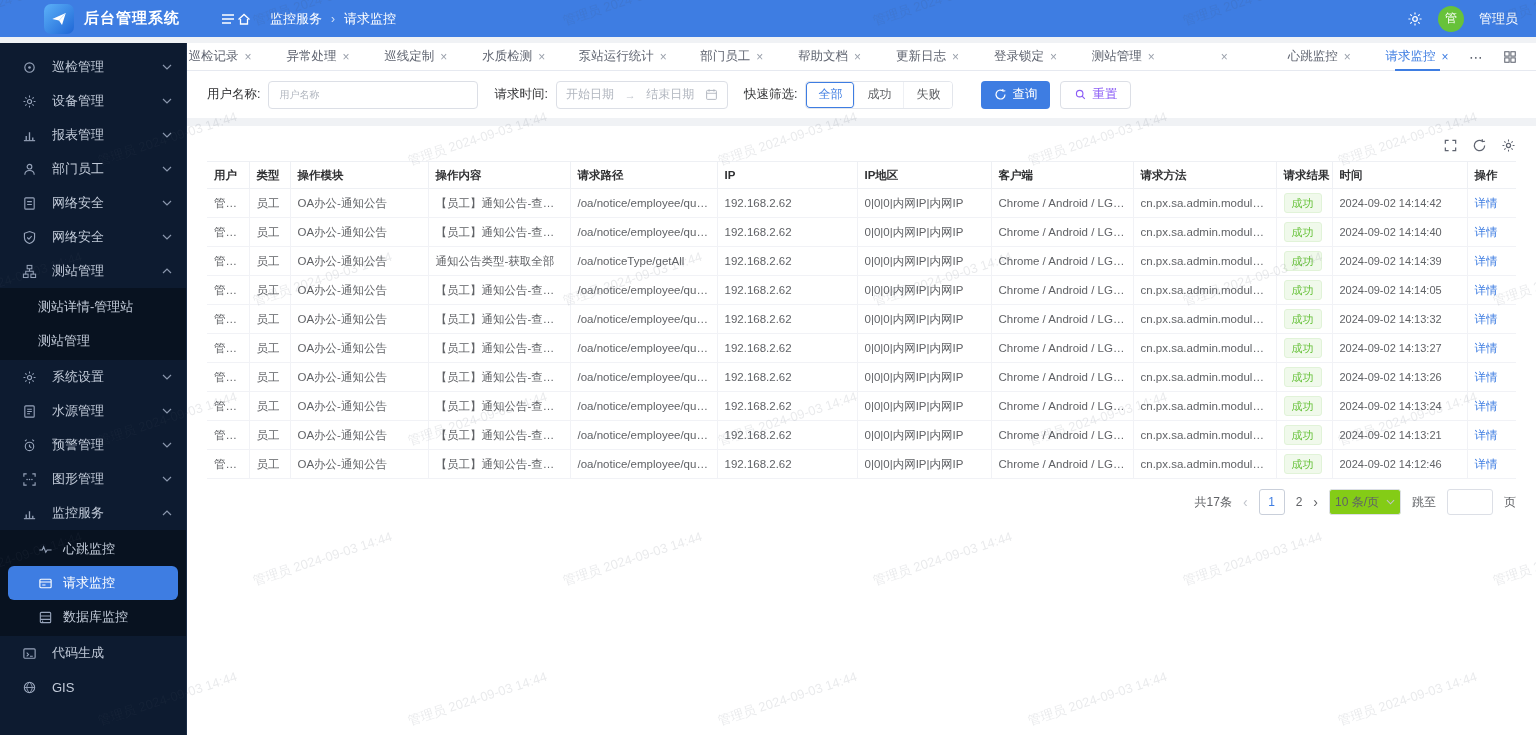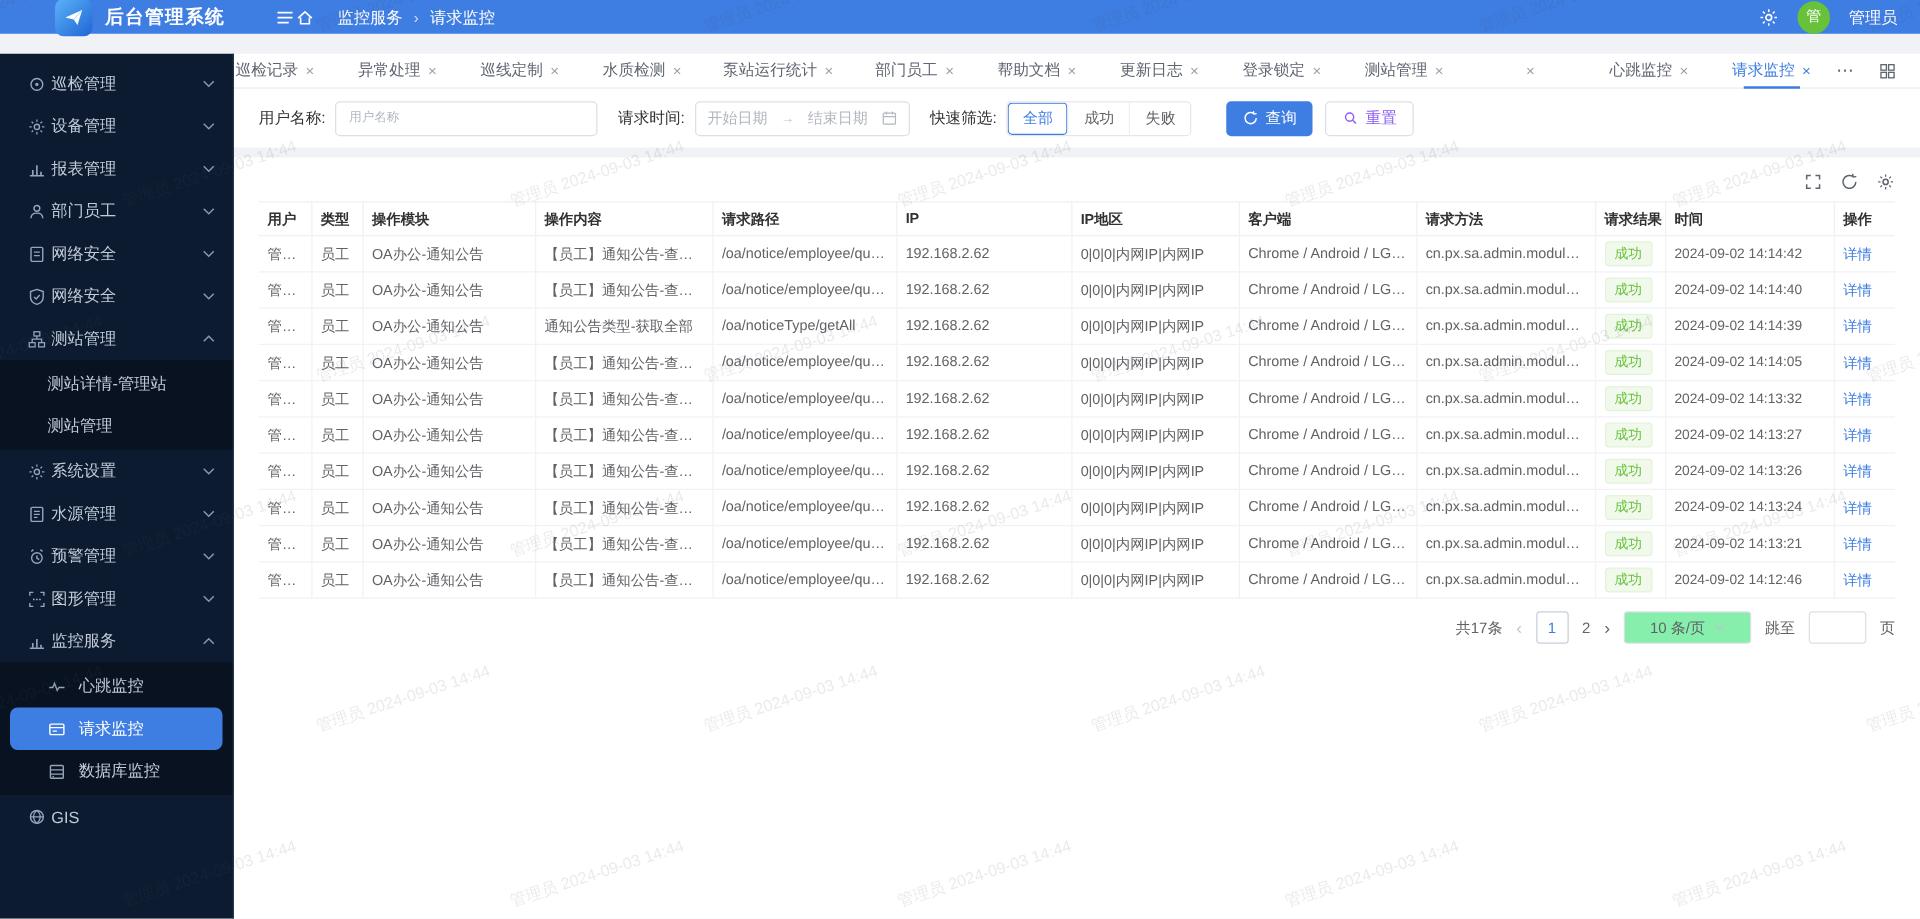--- a/index.html
+++ b/index.html
@@ -1,38 +1,38 @@
 <!DOCTYPE html>
 <html lang="zh"><head>
 <meta charset="utf-8">
 <style>
   * { box-sizing: border-box; margin: 0; padding: 0; }
   html,body { width:1536px; height:735px; overflow:hidden; }
   body { font-family:"Liberation Sans","DejaVu Sans",sans-serif; background:#f0f2f5; position:relative; }
 
   
-  .topbar { position:absolute; top:0; left:0; right:0; height:27px; background:#3e7de2;
+  .topbar { position:absolute; top:0; left:0; right:0; height:37px; background:#3e7de2;
             display:flex; align-items:center; color:#fff; padding:0 18px; z-index:4; }
   .logo { width:30px; height:30px; border-radius:7px; margin-left:26px;
           background:linear-gradient(135deg,#5cb1f8,#1f66d6);
           display:flex; align-items:center; justify-content:center; flex:0 0 auto; }
   .app-title { font-size:15px; font-weight:bold; letter-spacing:1px; margin-left:10px; white-space:nowrap; }
   .tb-ic { width:16px; height:16px; color:#fff; display:flex; cursor:pointer; }
   .collapse-ic { margin-left:40px; }
   .crumb { display:flex; align-items:center; gap:9px; font-size:13px; margin-left:18px; }
   .crumb-sep { color:#cfe0f8; font-size:12px; }
   .tb-right { margin-left:auto; display:flex; align-items:center; gap:15px; }
   .avatar { width:26px; height:26px; border-radius:50%; background:#67c23a; color:#fff;
             display:flex; align-items:center; justify-content:center; font-size:12px; }
   .user-name { font-size:13px; }
 
   
   .sidebar { position:absolute; left:0; top:43px; bottom:0; width:187px; background:#0d1b30;
              border-right:1px solid #1b2c46; overflow:hidden; color:#c2cbd9; font-size:13px; z-index:3; }
-  .mi { height:34px; display:flex; align-items:center; padding:0 14px 0 22px; gap:4px; cursor:pointer; }
+  .mi { height:34px; display:flex; align-items:center; padding:0 14px 0 22px; gap:15px; cursor:pointer; }
   .mi.clipped { margin-top:-27px; }
   .mi-ic { width:15px; height:15px; color:#97a4ba; display:flex; flex:0 0 auto; }
   .mi-lb { flex:1; white-space:nowrap; overflow:hidden; }
   .chev { color:#8a97ad; flex:0 0 auto; }
   .submenu { background:#081220; padding:2px 0; }
   .smi { height:34px; display:flex; align-items:center; padding-left:38px; gap:10px; cursor:pointer; color:#c2cbd9; }
   .smi .mi-ic { color:#97a4ba; }
   .smi.active { background:#3e7de2; border-radius:6px; margin:0 8px; padding-left:30px; color:#fff; }
   .smi.active .mi-ic { color:#fff; }
 
@@ -93,21 +93,21 @@
   .c-time { font-size:11px; }
 
   .pager { display:flex; justify-content:flex-end; align-items:center; gap:11px; margin-top:10px;
            font-size:12px; color:#606266; }
   .pg-prev { color:#c0c4cc; font-size:14px; cursor:default; }
   .pg-next { color:#606266; font-size:14px; cursor:pointer; }
   .pg-num { cursor:pointer; }
   .pg-num.active { width:26px; height:26px; border:1px solid #c9cfda; border-radius:3px; display:flex;
                    align-items:center; justify-content:center; color:#3e7de2; background:#fff; }
   .pg-size { height:26px; border:1px solid #dcdfe6; border-radius:3px; display:flex; align-items:center;
-             gap:7px; padding:0 20px; color:#606266; background:#86efac; cursor:pointer; }
+             gap:7px; padding:0 5px; color:#606266; background:#84cc16; cursor:pointer; }
   .pg-size .chev { color:#c0c4cc; }
   .jump-input { width:46px; height:26px; border:1px solid #dcdfe6; border-radius:3px; outline:none; padding:0 6px; font-family:inherit; }
 
   
   #wm { position:absolute; inset:0; pointer-events:none; z-index:40; overflow:hidden; }
   .wm-item { position:absolute; transform:rotate(-18deg); color:rgba(70,80,100,0.12);
              font-size:13px; white-space:nowrap; }
 
   svg { display:block; }
 </style>
@@ -332,20 +332,29 @@
     <div class="smi">
       <span class="mi-ic">
           <svg viewBox="0 0 16 16" width="15" height="15">
             <rect x="2.5" y="2.5" width="11" height="11" rx="1" stroke="currentColor" stroke-width="1.2" fill="none"></rect>
             <path d="M2.5 6.3h11M2.5 10h11" stroke="currentColor" stroke-width="1.1" fill="none"></path>
             <circle cx="4.9" cy="12" r="0.7" fill="currentColor"></circle>
           </svg>
         </span>
       <span>数据库监控</span>
     </div>
+  </div>
+  <div class="mi">
+    <span class="mi-ic">
+        <svg viewBox="0 0 16 16" width="15" height="15">
+          <rect x="2" y="3" width="12" height="10" rx="1" stroke="currentColor" stroke-width="1.2" fill="none"></rect>
+          <path d="M5 7l2 2-2 2M8.5 11h3" stroke="currentColor" stroke-width="1.1" fill="none"></path>
+        </svg>
+      </span>
+    <span class="mi-lb">代码生成</span>
   </div>
   <div class="mi">
     <span class="mi-ic">
         <svg viewBox="0 0 16 16" width="15" height="15">
           <circle cx="8" cy="8" r="5.5" stroke="currentColor" stroke-width="1.2" fill="none"></circle>
           <path d="M2.5 8h11M8 2.5c-3.8 3.4-3.8 7.6 0 11M8 2.5c3.8 3.4 3.8 7.6 0 11" stroke="currentColor" stroke-width="1" fill="none"></path>
         </svg>
       </span>
     <span class="mi-lb">GIS</span>
   </div>

